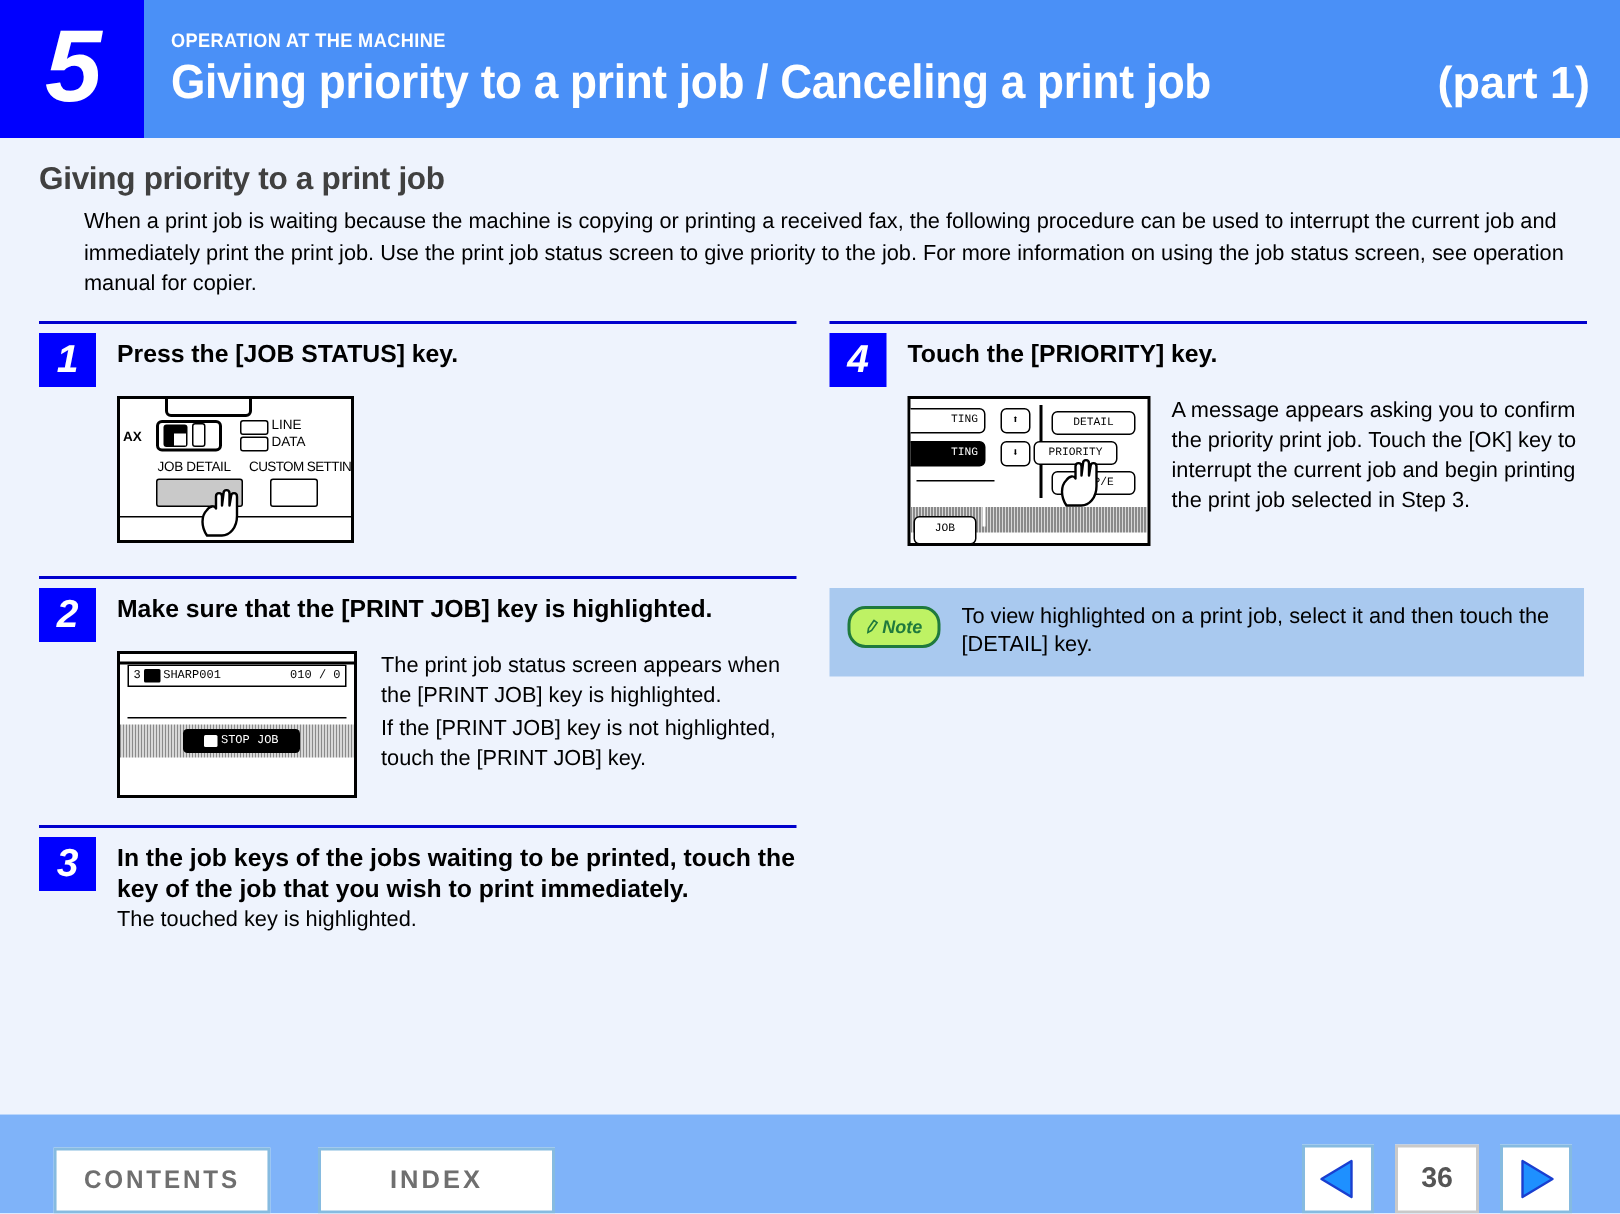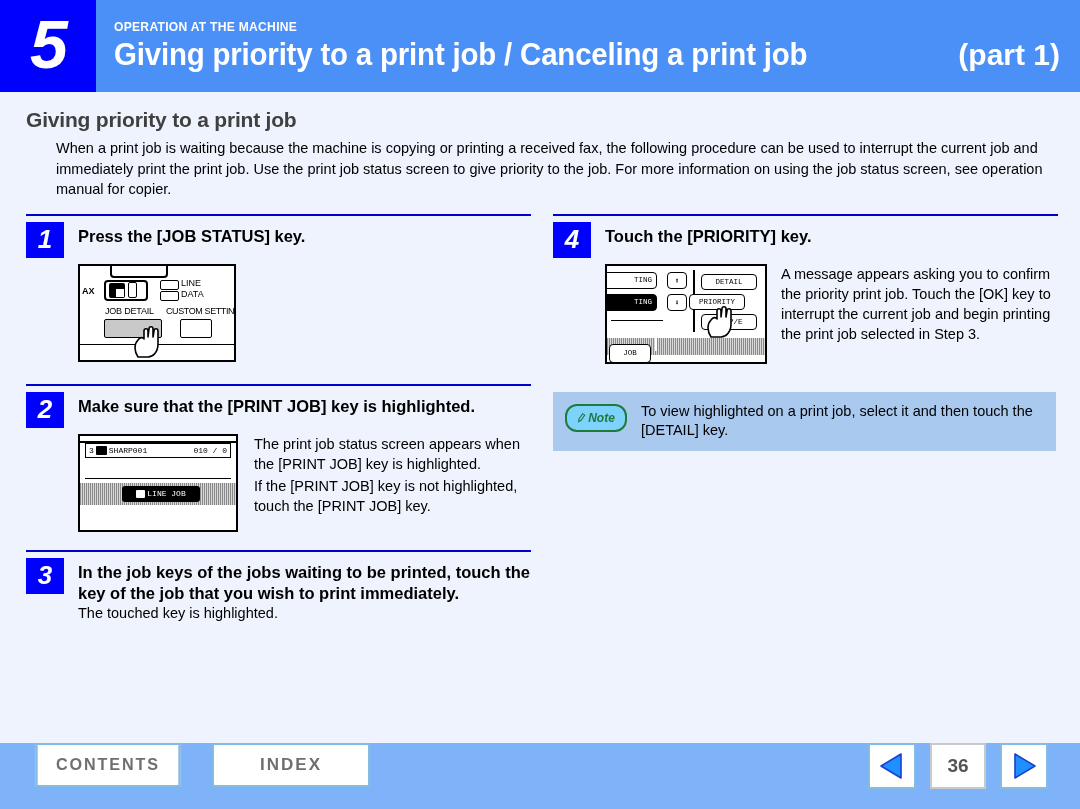--- a/index.html
+++ b/index.html
@@ -425,21 +425,21 @@
     padding: 10px 12px;
     box-sizing: border-box;
     width: 503px;
     min-height: 54px;
   }
   .note-badge {
     flex: 0 0 auto;
     width: 58px; height: 24px;
     border: 2px solid #1f7a3d;
     border-radius: 12px;
-    background: #7dd3fc;
+    background: #bef264;
     color: #1f7a3d;
     font-size: 12px;
     font-weight: bold;
     font-style: italic;
     display: flex;
     align-items: center;
     justify-content: center;
     margin-right: 14px;
     margin-top: 2px;
     gap: 2px;
@@ -457,21 +457,21 @@
   .note-text p { margin: 0; }
 
   
   .footer {
     position: absolute;
     left: 0; bottom: 0;
     width: 1080px;
     height: 66px;
     background: #7fb3f9;
     display: flex;
-    align-items: flex-start;
+    align-items: flex-end;
     box-sizing: border-box;
     padding: 0 32px;
   }
   .foot-btn {
     background: #ffffff;
     border: 2px solid #86bbe0;
     height: 44px;
     display: flex;
     align-items: center;
     justify-content: center;
@@ -577,21 +577,21 @@
                 <span>3</span>
                 <span class="lcd2-printericon"></span>
                 <span>SHARP001</span>
               </span>
               <span>010 / 0</span>
             </div>
             <div class="lcd2-sep"></div>
             <div class="lcd2-tabstrip"></div>
             <div class="lcd2-tabkey">
               <span class="lcd2-tabicon"></span>
-              <span>LINE JOB</span>
+              <span>STOP JOB</span>
             </div>
           </div>
           <div class="step-text">
             <p>The print job status screen appears when the [PRINT JOB] key is highlighted.</p>
             <p>If the [PRINT JOB] key is not highlighted, touch the [PRINT JOB] key.</p>
           </div>
         </div>
       </div>
 
       <div class="step" style="margin-top:18px;">

